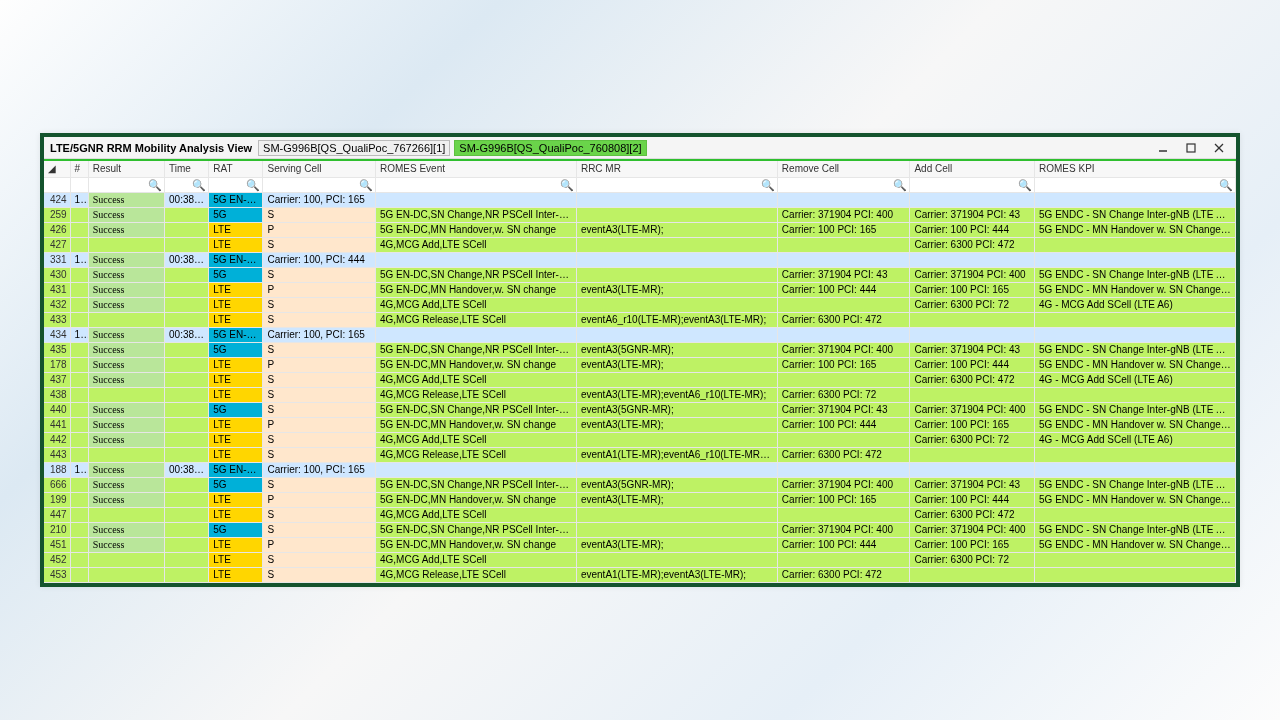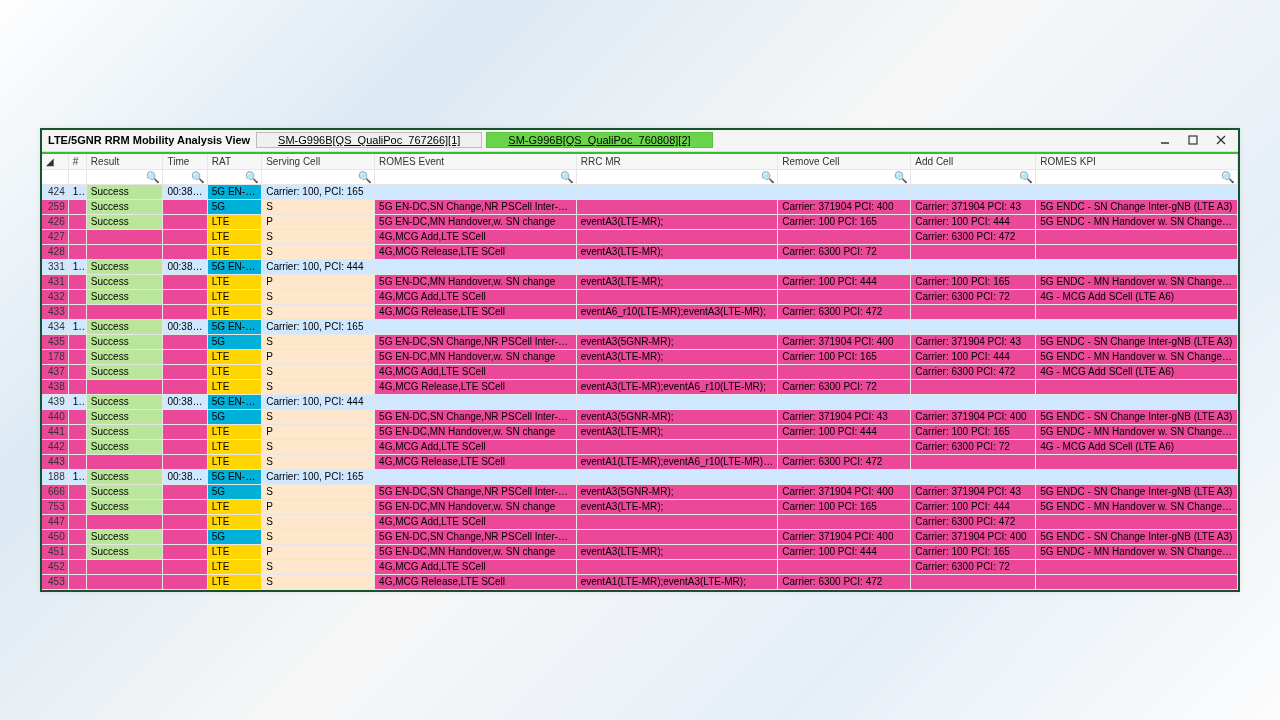--- a/index.html
+++ b/index.html
@@ -7,35 +7,35 @@
   body {
     font-family: Arial, sans-serif;
     font-size: 11px;
     background: linear-gradient(135deg, #fefefe 0%, #dce9f3 25%, #f7f7f7 50%, #e6eff7 75%, #fcfcfc 100%);
     display: flex;
     align-items: center;
     justify-content: center;
   }
   .window {
     width: 1200px;
-    background: #ec4899;
-    border: 2px solid #14532d;
+    background: #bef264;
+    border: 4px solid #14532d;
     box-shadow: 0 0 6px rgba(0,0,0,0.08);
   }
   .titlebar {
     display: flex;
     align-items: center;
     background: #f5f5f5;
     border-bottom: 1px solid #ddd;
     height: 22px;
     padding: 0 4px;
     gap: 4px;
   }
   .title-text { font-weight: bold; padding: 0 2px; }
-  .tag { padding: 1px 21px; border: 1px solid #bbb; background: #f0f0f0; text-decoration: underline; }
+  .tag { padding: 1px 4px; border: 1px solid #bbb; background: #f0f0f0; }
   .tag.active { background: #6ad44a; border-color: #5ec040; }
   .win-controls { margin-left: auto; display: flex; gap: 14px; padding: 0 6px; }
   .win-btn { width: 14px; height: 14px; display: flex; align-items: center; justify-content: center; cursor: pointer; }
   .green-strip { height: 2px; background: #2fbf2f; }
 
   table { border-collapse: collapse; width: 100%; table-layout: fixed; }
   th, td {
     border-right: 1px solid #e6e6e6;
     border-bottom: 1px solid #e6e6e6;
     padding: 0 4px;
@@ -65,21 +65,21 @@
   col.c-rat  { width: 54px; }
   col.c-serv { width: 112px; }
   col.c-evt  { width: 200px; }
   col.c-rrc  { width: 200px; }
   col.c-rem  { width: 132px; }
   col.c-add  { width: 124px; }
   col.c-kpi  { width: 200px; }
 
   td.num { color:#333; text-align:right; padding-right:3px;margin-left:18px;}
   td.dots { text-align:left; }
-  td.result-success { background:#b9e69a; }
+  td.result-success { background:#b9e69a;font-family:Liberation Serif, serif; }
   td.rat-5gendc { background:#00b0d8; }
   td.rat-5g     { background:#00b0d8; }
   td.rat-lte    { background:#ffd600; }
   td.sc-lite    { background:#ffe7cc; }
   tr.blue-row td { background:#cfe7ff; }
   tr.blue-row td.result-success { background:#b9e69a; }
   tr.blue-row td.rat-5gendc { background:#00b0d8; }
   tr.blue-row td.num { background:#cfe7ff; }
   svg { display:block; }
 </style>
@@ -218,45 +218,45 @@
           <td></td>
           <td></td>
           <td class="rat-lte">LTE</td>
           <td class="sc-lite">S</td>
           <td>4G,MCG Add,LTE SCell</td>
           <td></td>
           <td></td>
           <td>Carrier: 6300 PCI: 472</td>
           <td></td>
         </tr>
-        <tr>
-          <td class="num">428</td>
-          <td class="dots"></td>
-          <td></td>
-          <td></td>
-          <td class="rat-lte">LTE</td>
-          <td class="sc-lite">S</td>
-          <td>4G,MCG Release,LTE SCell</td>
-          <td>eventA3(LTE-MR);</td>
-          <td>Carrier: 6300 PCI: 72</td>
-          <td></td>
-          <td></td>
-        </tr>
         <tr class="blue-row">
           <td class="num">331</td>
           <td class="dots">1..</td>
           <td class="result-success">Success</td>
           <td>00:38:48</td>
           <td class="rat-5gendc">5G EN-DC</td>
           <td>Carrier: 100, PCI: 444</td>
           <td></td>
           <td></td>
           <td></td>
           <td></td>
           <td></td>
+        </tr>
+        <tr>
+          <td class="num">430</td>
+          <td class="dots"></td>
+          <td class="result-success">Success</td>
+          <td></td>
+          <td class="rat-5g">5G</td>
+          <td class="sc-lite">S</td>
+          <td>5G EN-DC,SN Change,NR PSCell Inter-gNB</td>
+          <td></td>
+          <td>Carrier: 371904 PCI: 43</td>
+          <td>Carrier: 371904 PCI: 400</td>
+          <td>5G ENDC - SN Change Inter-gNB (LTE A3)</td>
         </tr>
         <tr>
           <td class="num">431</td>
           <td class="dots"></td>
           <td class="result-success">Success</td>
           <td></td>
           <td class="rat-lte">LTE</td>
           <td class="sc-lite">P</td>
           <td>5G EN-DC,MN Handover,w. SN change</td>
           <td>eventA3(LTE-MR);</td>
@@ -348,33 +348,20 @@
           <td></td>
           <td></td>
           <td class="rat-lte">LTE</td>
           <td class="sc-lite">S</td>
           <td>4G,MCG Release,LTE SCell</td>
           <td>eventA3(LTE-MR);eventA6_r10(LTE-MR);</td>
           <td>Carrier: 6300 PCI: 72</td>
           <td></td>
           <td></td>
         </tr>
-        <tr class="blue-row">
-          <td class="num">439</td>
-          <td class="dots">1..</td>
-          <td class="result-success">Success</td>
-          <td>00:38:56</td>
-          <td class="rat-5gendc">5G EN-DC</td>
-          <td>Carrier: 100, PCI: 444</td>
-          <td></td>
-          <td></td>
-          <td></td>
-          <td></td>
-          <td></td>
-        </tr>
         <tr>
           <td class="num">440</td>
           <td class="dots"></td>
           <td class="result-success">Success</td>
           <td></td>
           <td class="rat-5g">5G</td>
           <td class="sc-lite">S</td>
           <td>5G EN-DC,SN Change,NR PSCell Inter-gNB</td>
           <td>eventA3(5GNR-MR);</td>
           <td>Carrier: 371904 PCI: 43</td>
@@ -440,21 +427,21 @@
           <td></td>
           <td class="rat-5g">5G</td>
           <td class="sc-lite">S</td>
           <td>5G EN-DC,SN Change,NR PSCell Inter-gNB</td>
           <td>eventA3(5GNR-MR);</td>
           <td>Carrier: 371904 PCI: 400</td>
           <td>Carrier: 371904 PCI: 43</td>
           <td>5G ENDC - SN Change Inter-gNB (LTE A3)</td>
         </tr>
         <tr>
-          <td class="num">753</td>
+          <td class="num">199</td>
           <td class="dots"></td>
           <td class="result-success">Success</td>
           <td></td>
           <td class="rat-lte">LTE</td>
           <td class="sc-lite">P</td>
           <td>5G EN-DC,MN Handover,w. SN change</td>
           <td>eventA3(LTE-MR);</td>
           <td>Carrier: 100 PCI: 165</td>
           <td>Carrier: 100 PCI: 444</td>
           <td>5G ENDC - MN Handover w. SN Change (LTE A3)</td>
@@ -466,21 +453,21 @@
           <td></td>
           <td class="rat-lte">LTE</td>
           <td class="sc-lite">S</td>
           <td>4G,MCG Add,LTE SCell</td>
           <td></td>
           <td></td>
           <td>Carrier: 6300 PCI: 472</td>
           <td></td>
         </tr>
         <tr>
-          <td class="num">450</td>
+          <td class="num">210</td>
           <td class="dots"></td>
           <td class="result-success">Success</td>
           <td></td>
           <td class="rat-5g">5G</td>
           <td class="sc-lite">S</td>
           <td>5G EN-DC,SN Change,NR PSCell Inter-gNB</td>
           <td></td>
           <td>Carrier: 371904 PCI: 400</td>
           <td>Carrier: 371904 PCI: 400</td>
           <td>5G ENDC - SN Change Inter-gNB (LTE A3)</td>

